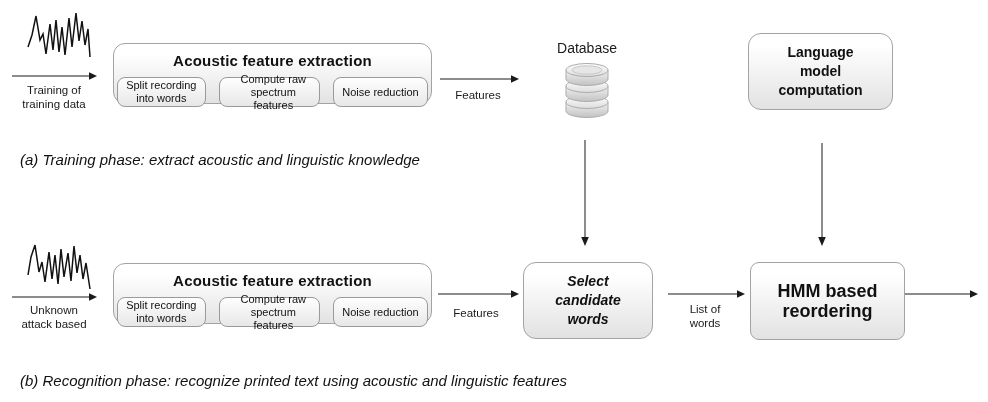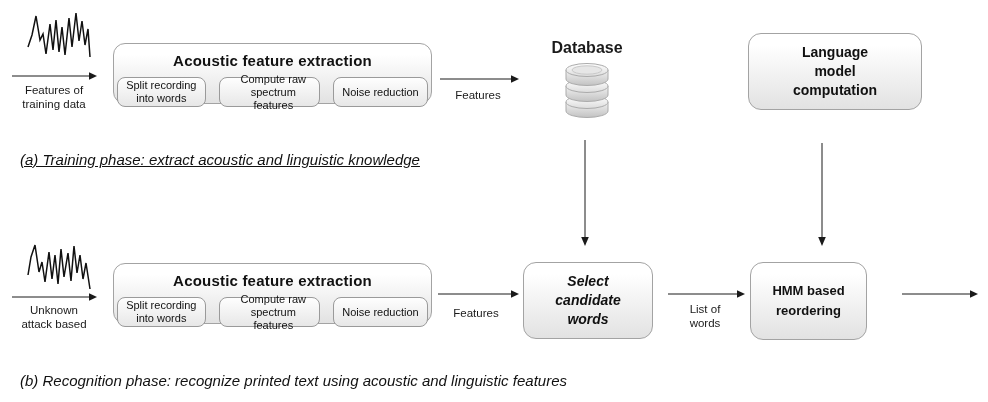--- a/index.html
+++ b/index.html
@@ -37,41 +37,41 @@
   }
   .step-w1 { width:96px; } .step-w2 { width:109px;padding-left:10px; } .step-w3 { width:103px; }
 
   .node-box {
     position:absolute; border:1px solid #a3a3a3; border-radius:13px;
     background:linear-gradient(#ffffff 15%, #e2e2e2);
     display:flex; align-items:center; justify-content:center;
     text-align:center; font-weight:bold; white-space:pre-line;
     box-sizing:border-box;
   }
-  .lang-box   { left:748px; top:33px;  width:174px; height:77px; font-size:14px; line-height:19px; }
+  .lang-box   { left:748px; top:33px;  width:145px; height:77px; font-size:14px; line-height:19px; }
   .select-box { left:523px; top:262px; width:130px; height:77px; font-size:14px; line-height:19px;font-style:italic; }
-  .hmm-box    { left:750px; top:262px; width:117px; height:78px; font-size:13px; line-height:20px; }
+  .hmm-box    { left:750px; top:262px; width:155px; height:78px; font-size:18px; line-height:20px;border-radius:9px; }
 
   .lbl {
     position:absolute; font-size:11.5px; line-height:14px; text-align:center;
     white-space:pre-line; color:#1a1a1a;
   }
   .lbl-signals   { left:8px;   top:83px;  width:92px; }
   .lbl-unknown   { left:8px;   top:303px; width:92px; }
   .lbl-feat-a    { left:438px; top:88px;  width:80px; }
   .lbl-feat-b    { left:436px; top:306px; width:80px; }
-  .lbl-database  { left:545px; top:41px;  width:84px; font-weight:bold; font-size:16px; }
+  .lbl-database  { left:545px; top:41px;  width:84px; font-weight:normal; font-size:14px; }
   .lbl-listwords { left:672px; top:302px; width:66px;text-align:center; }
   .lbl-recovered { left:896px; top:302px; width:78px; }
 
   .caption {
     position:absolute; font-style:italic; font-size:15px; color:#111;
     white-space:nowrap;
   }
-  .caption-a { left:20px; top:151px;text-decoration:underline; }
+  .caption-a { left:20px; top:151px; }
   .caption-b { left:20px; top:372px; }
 </style>
 </head>
 <body>
 
 <div class="canvas">
 
   <svg class="connectors" width="988" height="402" viewBox="0 0 988 402">
     <g stroke="#1a1a1a" stroke-width="1" fill="#1a1a1a">
 
@@ -170,21 +170,21 @@
 
   <div class="node-box lang-box">Language
 model
 computation</div>
   <div class="node-box select-box">Select
 candidate
 words</div>
   <div class="node-box hmm-box">HMM based
 reordering</div>
 
-  <div class="lbl lbl-signals">Features of
+  <div class="lbl lbl-signals">Training of
 training data</div>
   <div class="lbl lbl-feat-a">Features</div>
   <div class="lbl lbl-database">Database</div>
   <div class="lbl lbl-unknown">Unknown
 attack based</div>
   <div class="lbl lbl-feat-b">Features</div>
   <div class="lbl lbl-listwords">List of
 words</div>
 
   <div class="caption caption-a">(a) Training phase: extract acoustic and linguistic knowledge</div>

